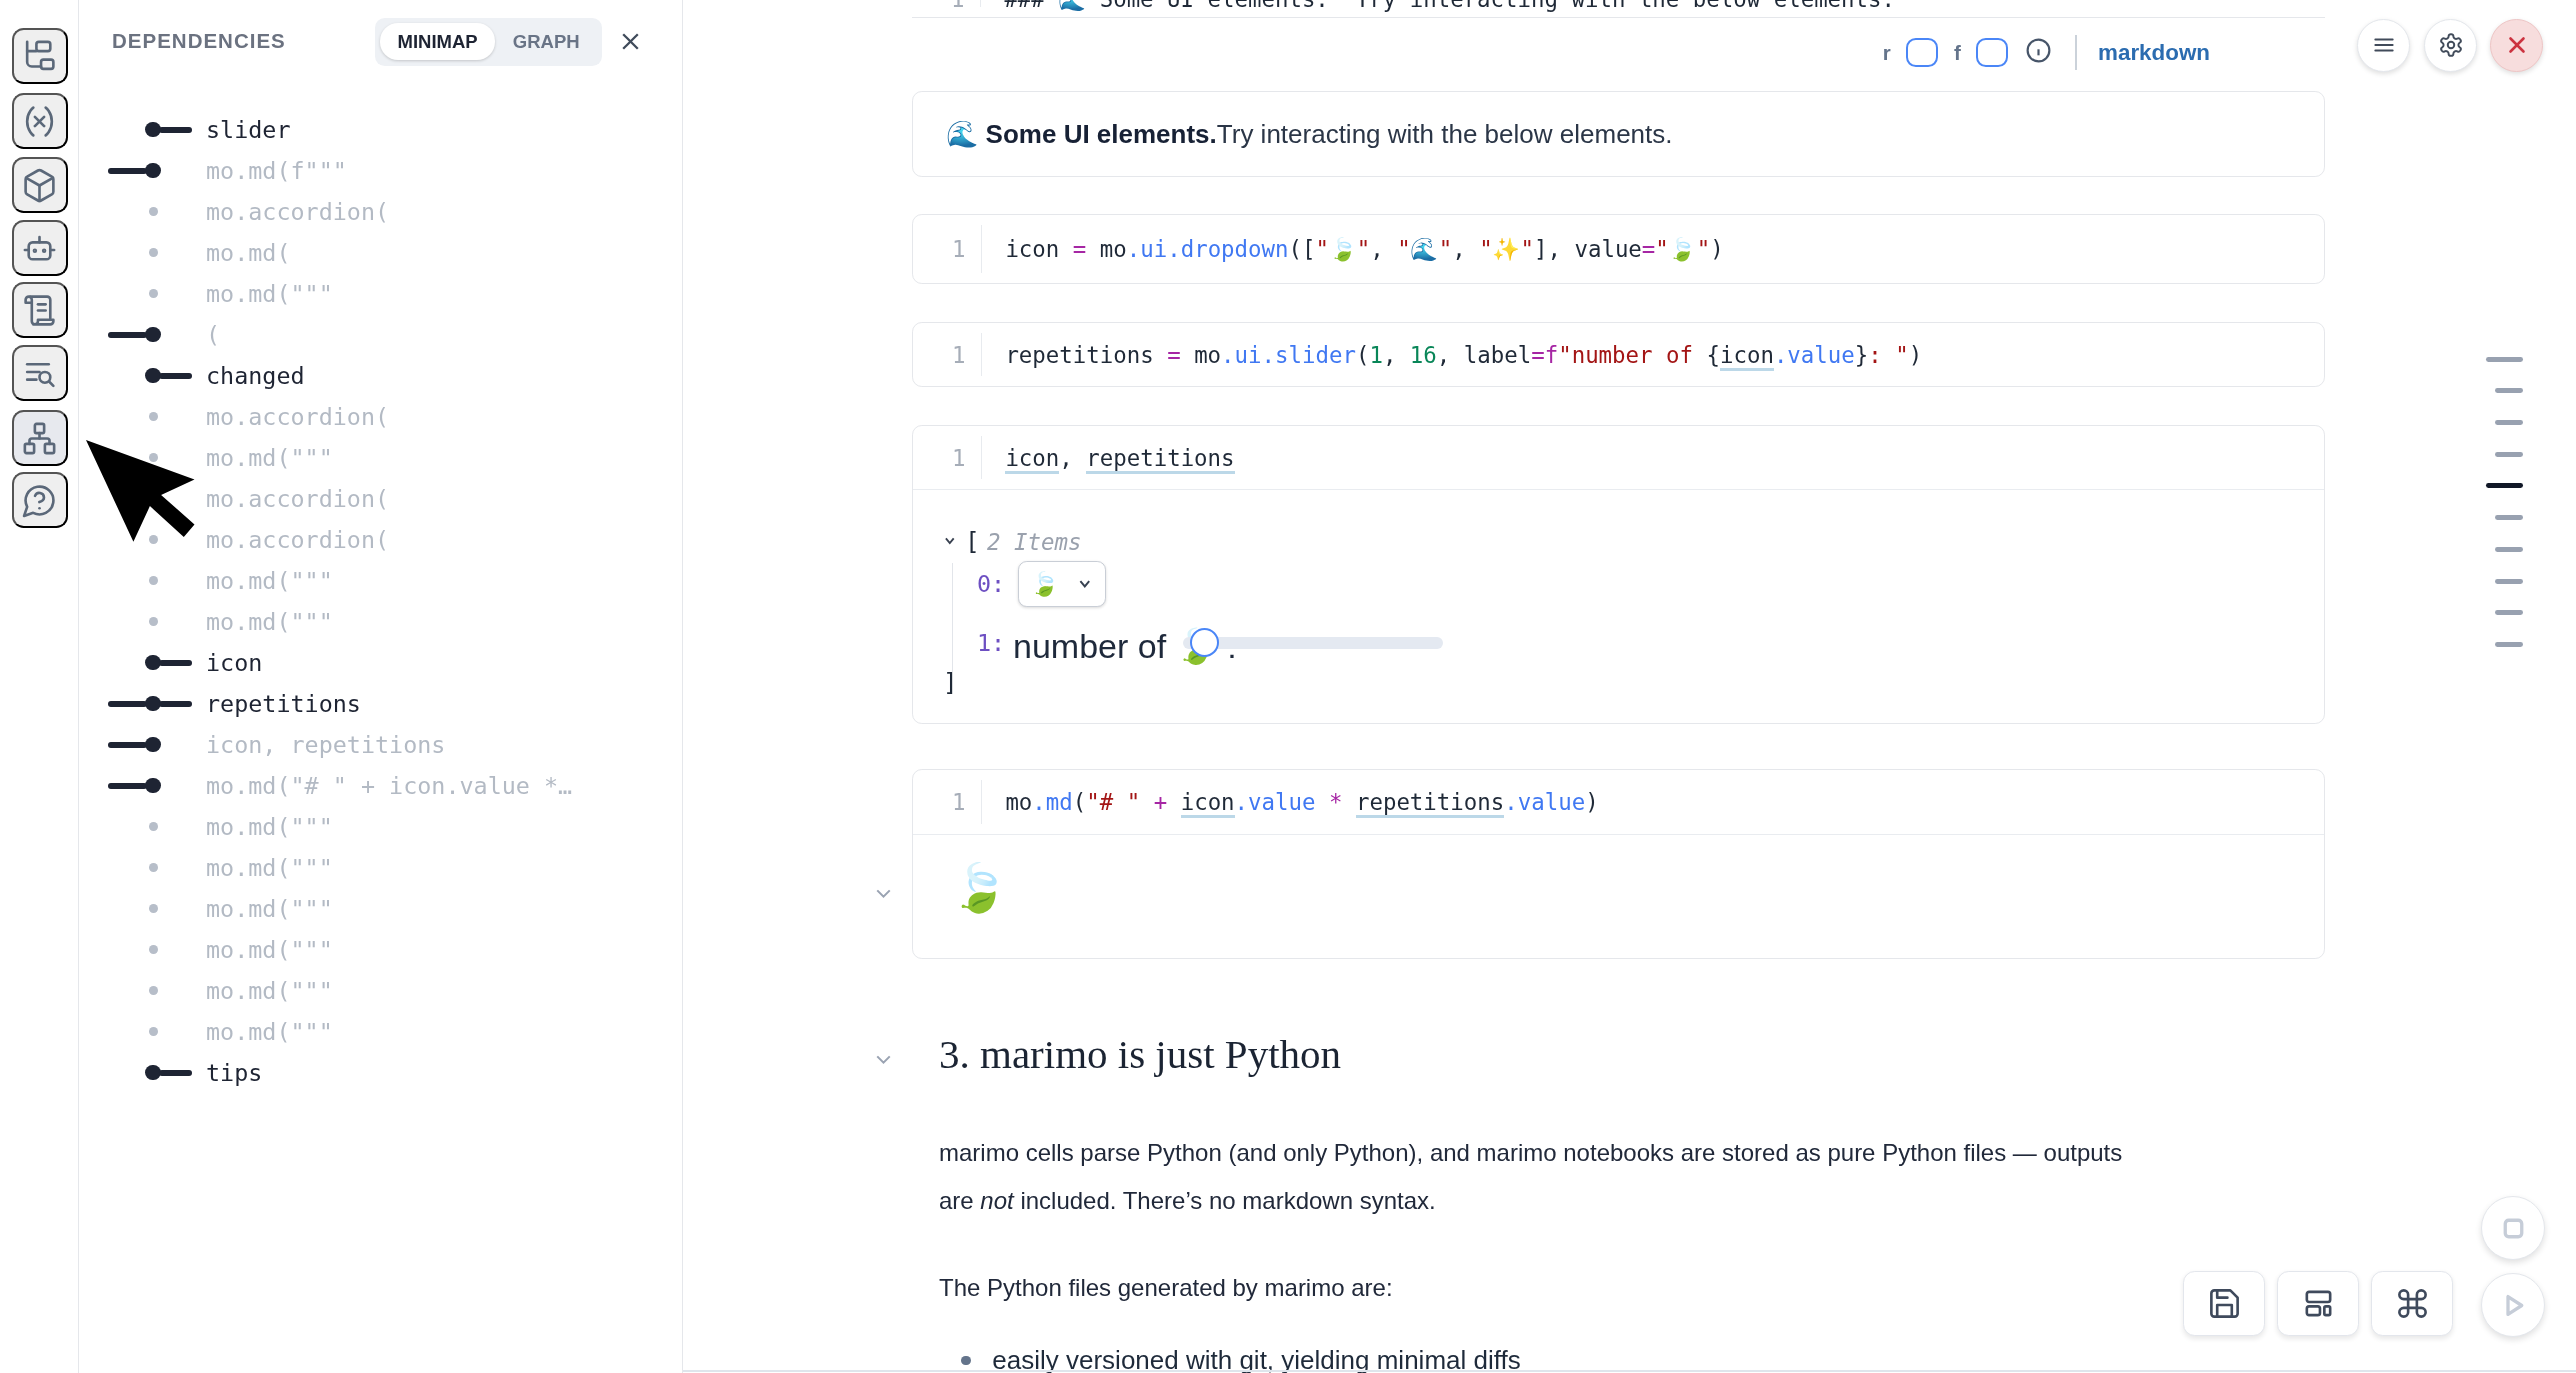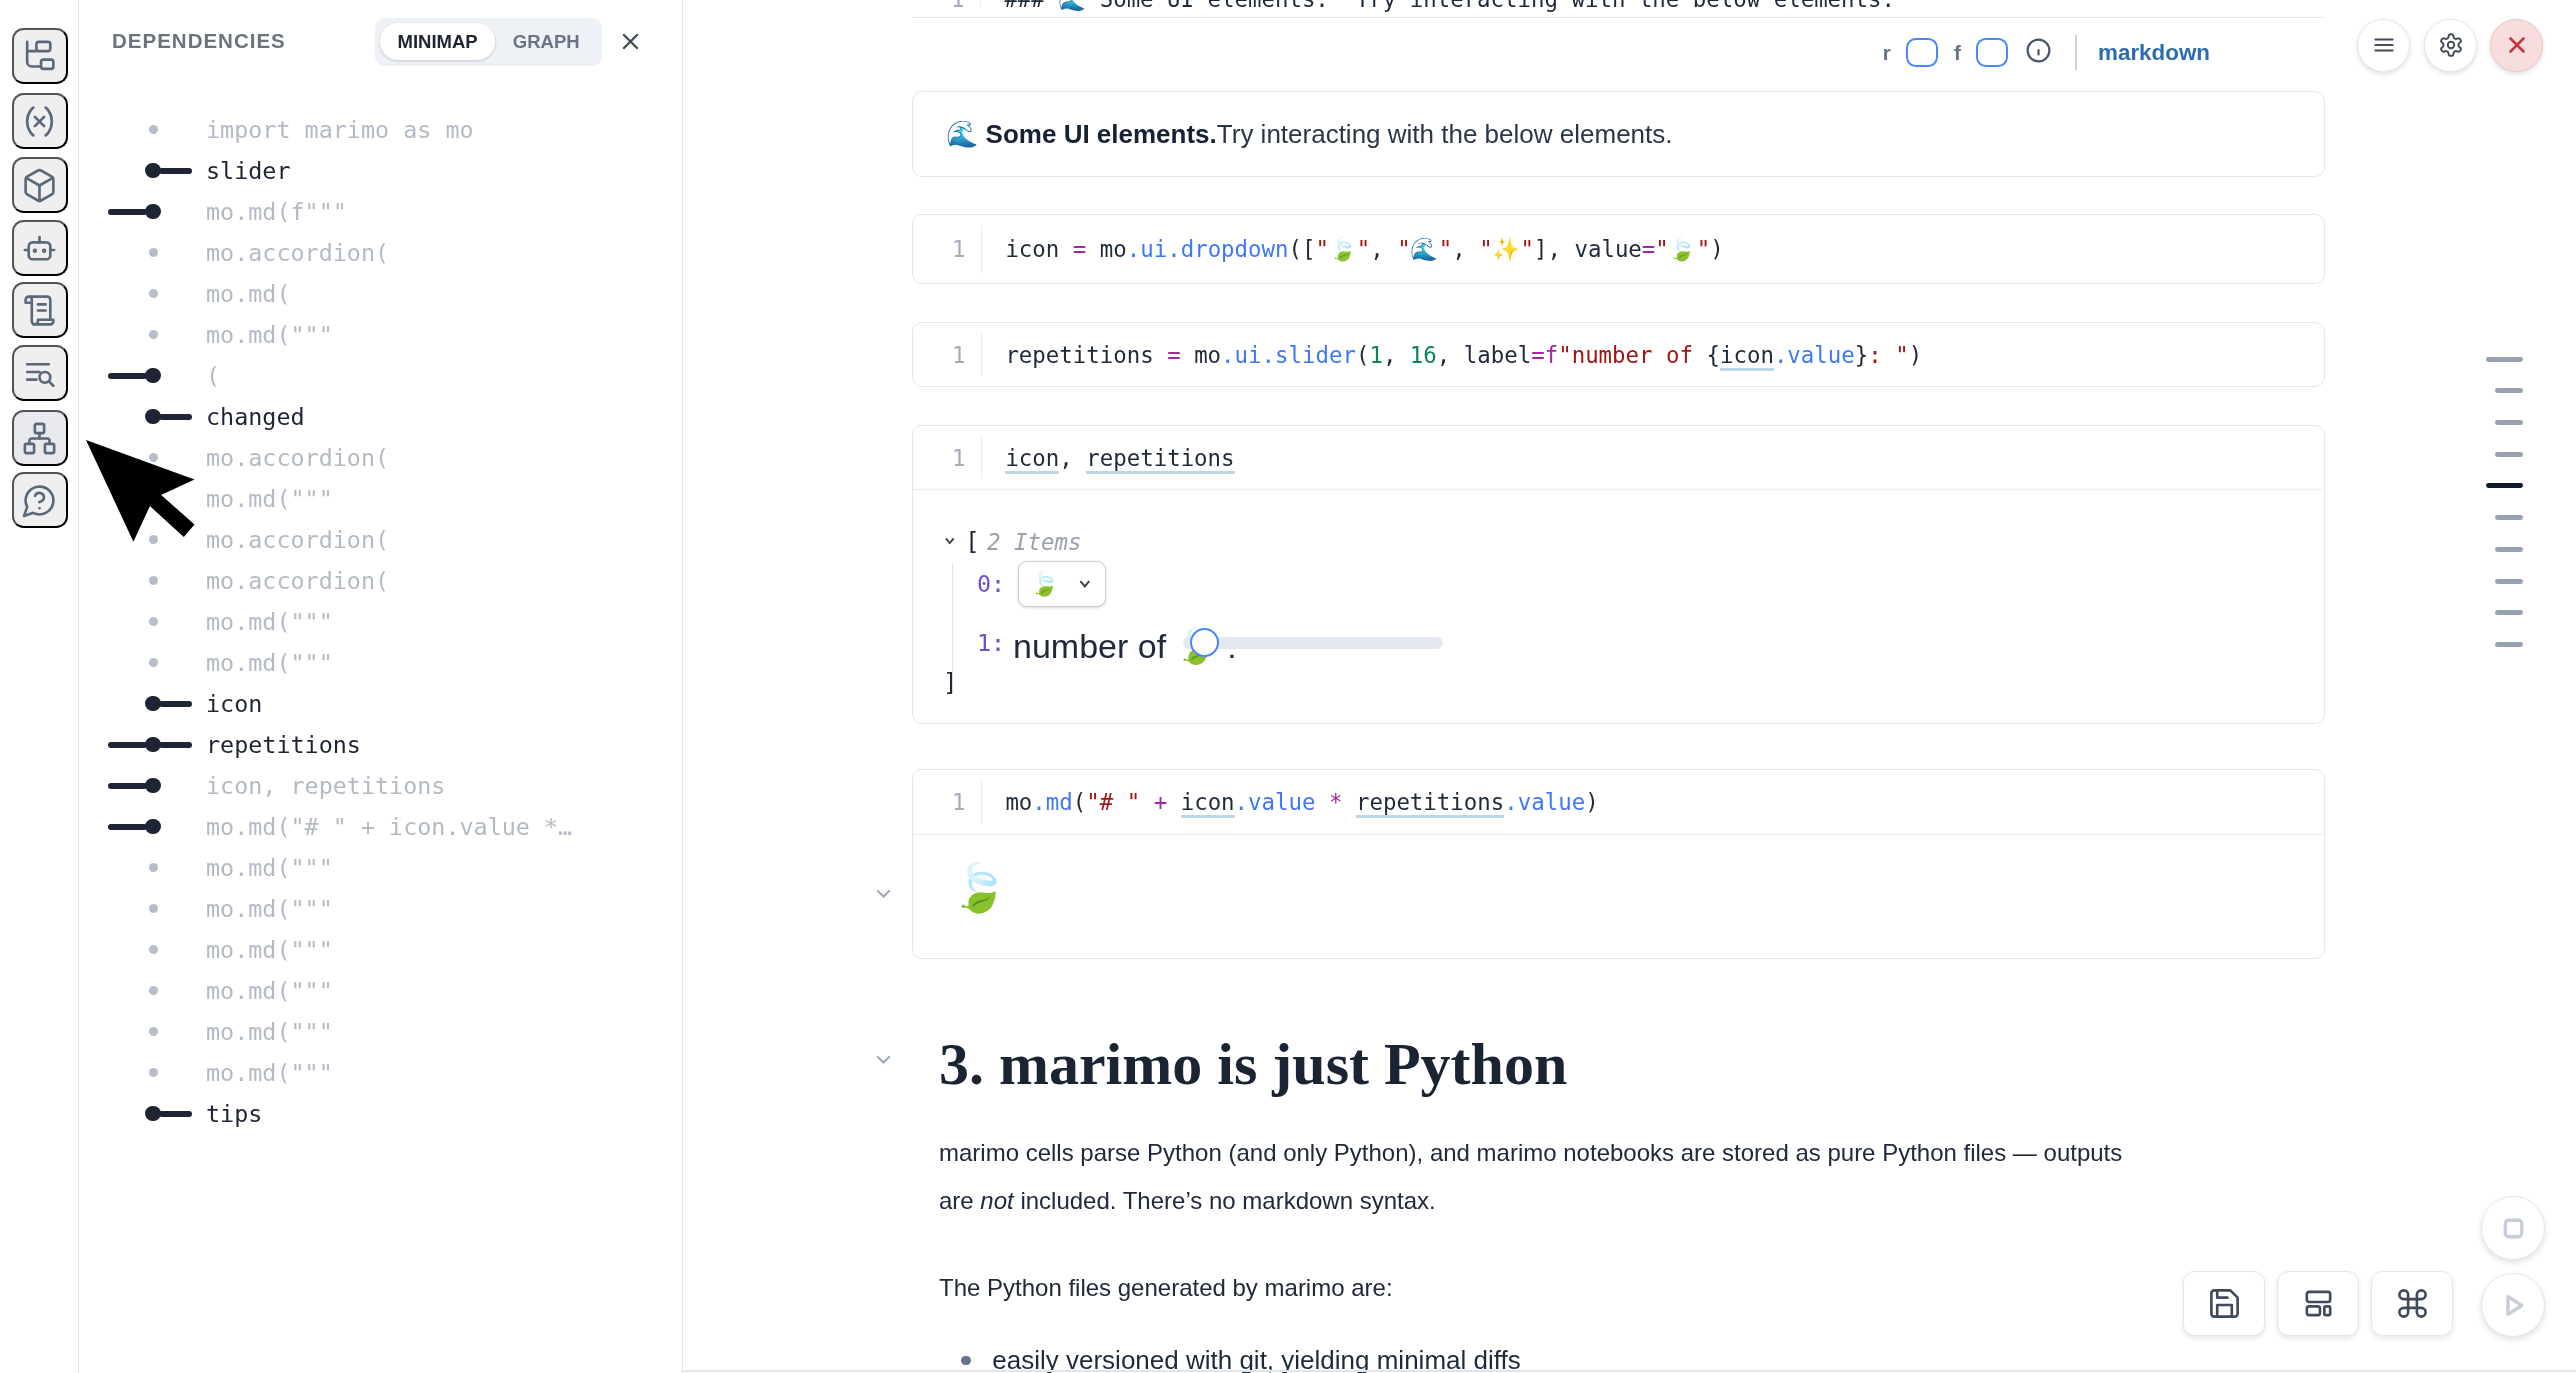--- a/index.html
+++ b/index.html
@@ -85,21 +85,21 @@
   .sl-track { position:absolute; height:11.7px; border-radius:5.9px; background:#e4e9f1; }
   .sl-thumb { position:absolute; width:29px; height:29px; border-radius:50%; background:#fff;
               border:2.9px solid #4a86f7; }
   .slider-lbl { position:absolute; font-family:"Liberation Sans",sans-serif; font-size:34px; color:#1e293b; }
 
   .chev-out { position:absolute; width:25px; height:25px; }
   .chev-out svg { stroke:#9aa3b2; stroke-width:2; fill:none; width:100%; height:100%; }
   .tree-chev svg { stroke:#394150; stroke-width:2.4; fill:none; width:15.6px; height:15.6px; }
 
   .h2-serif { position:absolute; left:939px; top:1030px; font-family:"Liberation Serif",serif;
-              font-size:60px; color:#1b2433; font-weight:700; }
+              font-size:41px; color:#1b2433; font-weight:400; }
   .para { position:absolute; left:939px; font-size:24px; color:#21293a; line-height:48px; }
   .bullet-row { position:absolute; left:961px; top:1345px; display:flex; align-items:center;
                 font-size:26px; color:#1e2a3a; }
   .bullet-dot { width:9.8px; height:9.8px; border-radius:50%; background:#64748b; margin-right:21.5px; }
 
   
   .circle-btn { position:absolute; width:53px; height:53px; border-radius:50%; background:#fff;
                 border:1px solid #e4e7ec; box-shadow:0 2px 4.9px rgba(0,0,0,.13);
                 display:flex; align-items:center; justify-content:center; }
   .circle-btn svg { width:26px; height:26px; fill:none; stroke:#414b5a; stroke-width:1.8;
@@ -203,26 +203,20 @@
   </div>
   <button class="panel-close">
     <svg viewBox="0 0 24 24">
         <line x1="5" y1="5" x2="19" y2="19"></line>
         <line x1="19" y1="5" x2="5" y2="19"></line>
       </svg>
   </button>
   <div id="minimap-list">
       <div class="mrow">
         <span class="mk">
-          <i class="mk-dot-sm"></i>
-        </span>
-        <span class="ml muted">import marimo as mo</span>
-      </div>
-      <div class="mrow">
-        <span class="mk">
           <i class="mk-dot"></i>
           <i class="mk-out"></i>
         </span>
         <span class="ml strong">slider</span>
       </div>
       <div class="mrow">
         <span class="mk">
           <i class="mk-in"></i>
           <i class="mk-dot"></i>
         </span>

